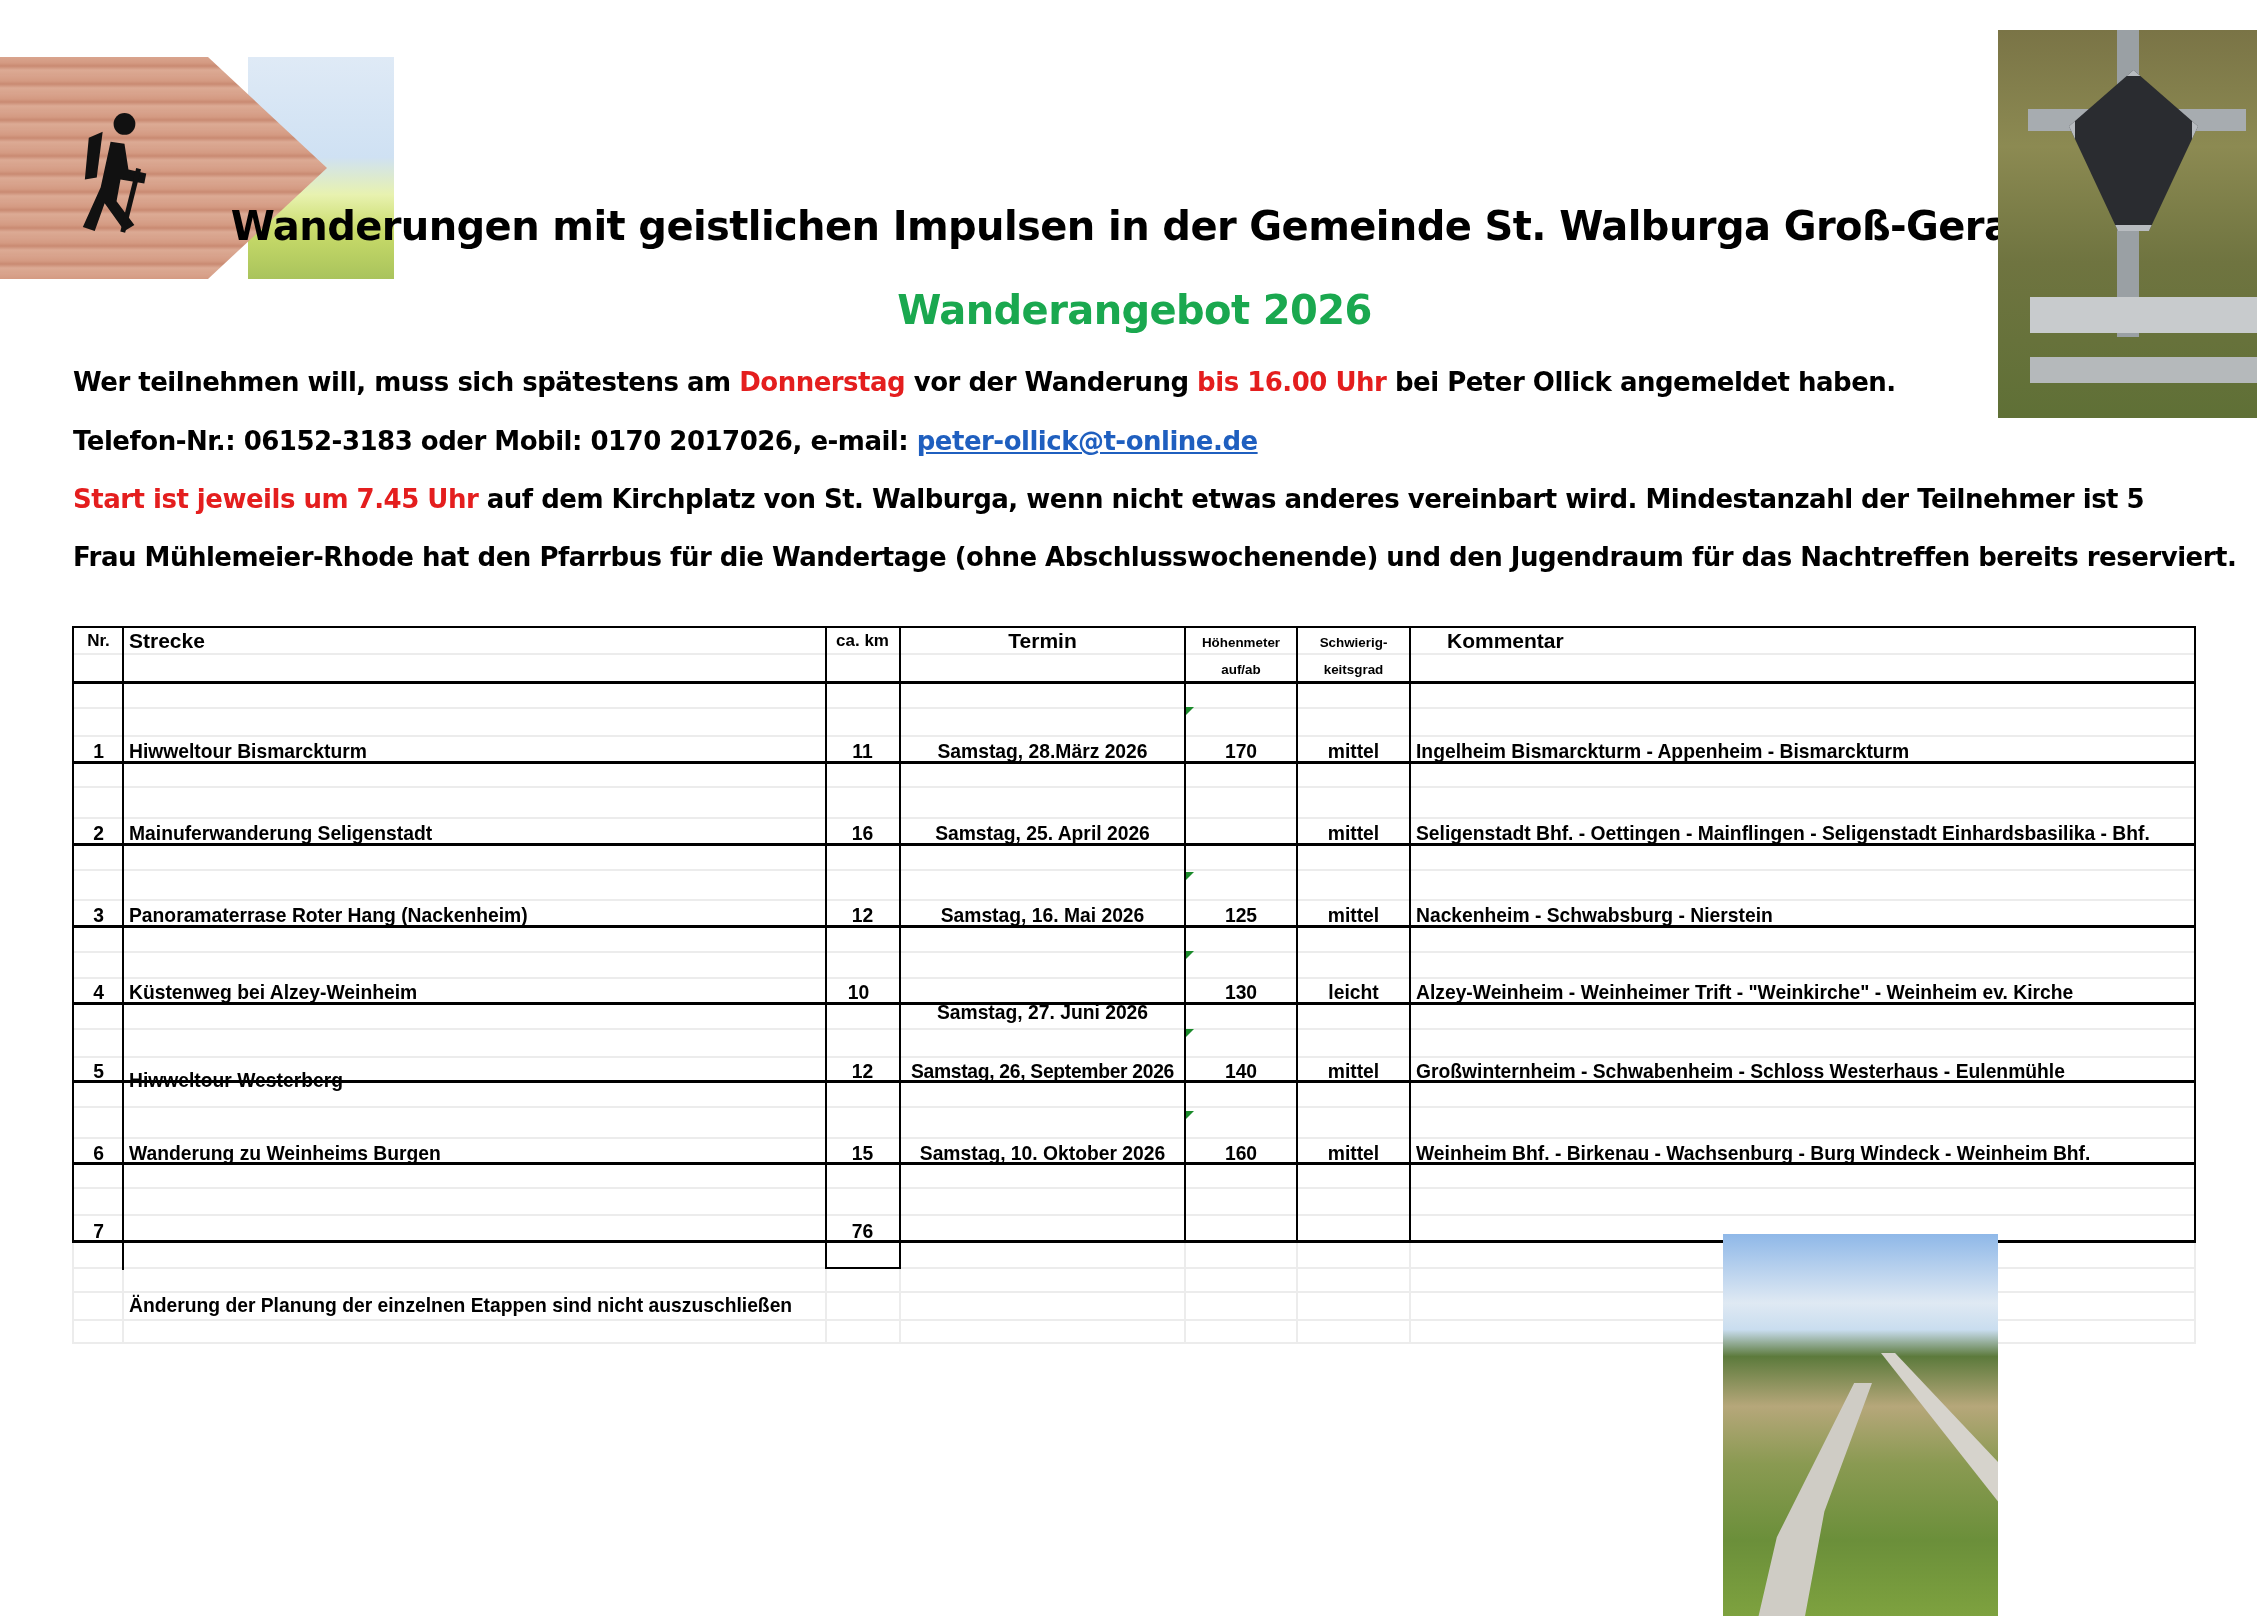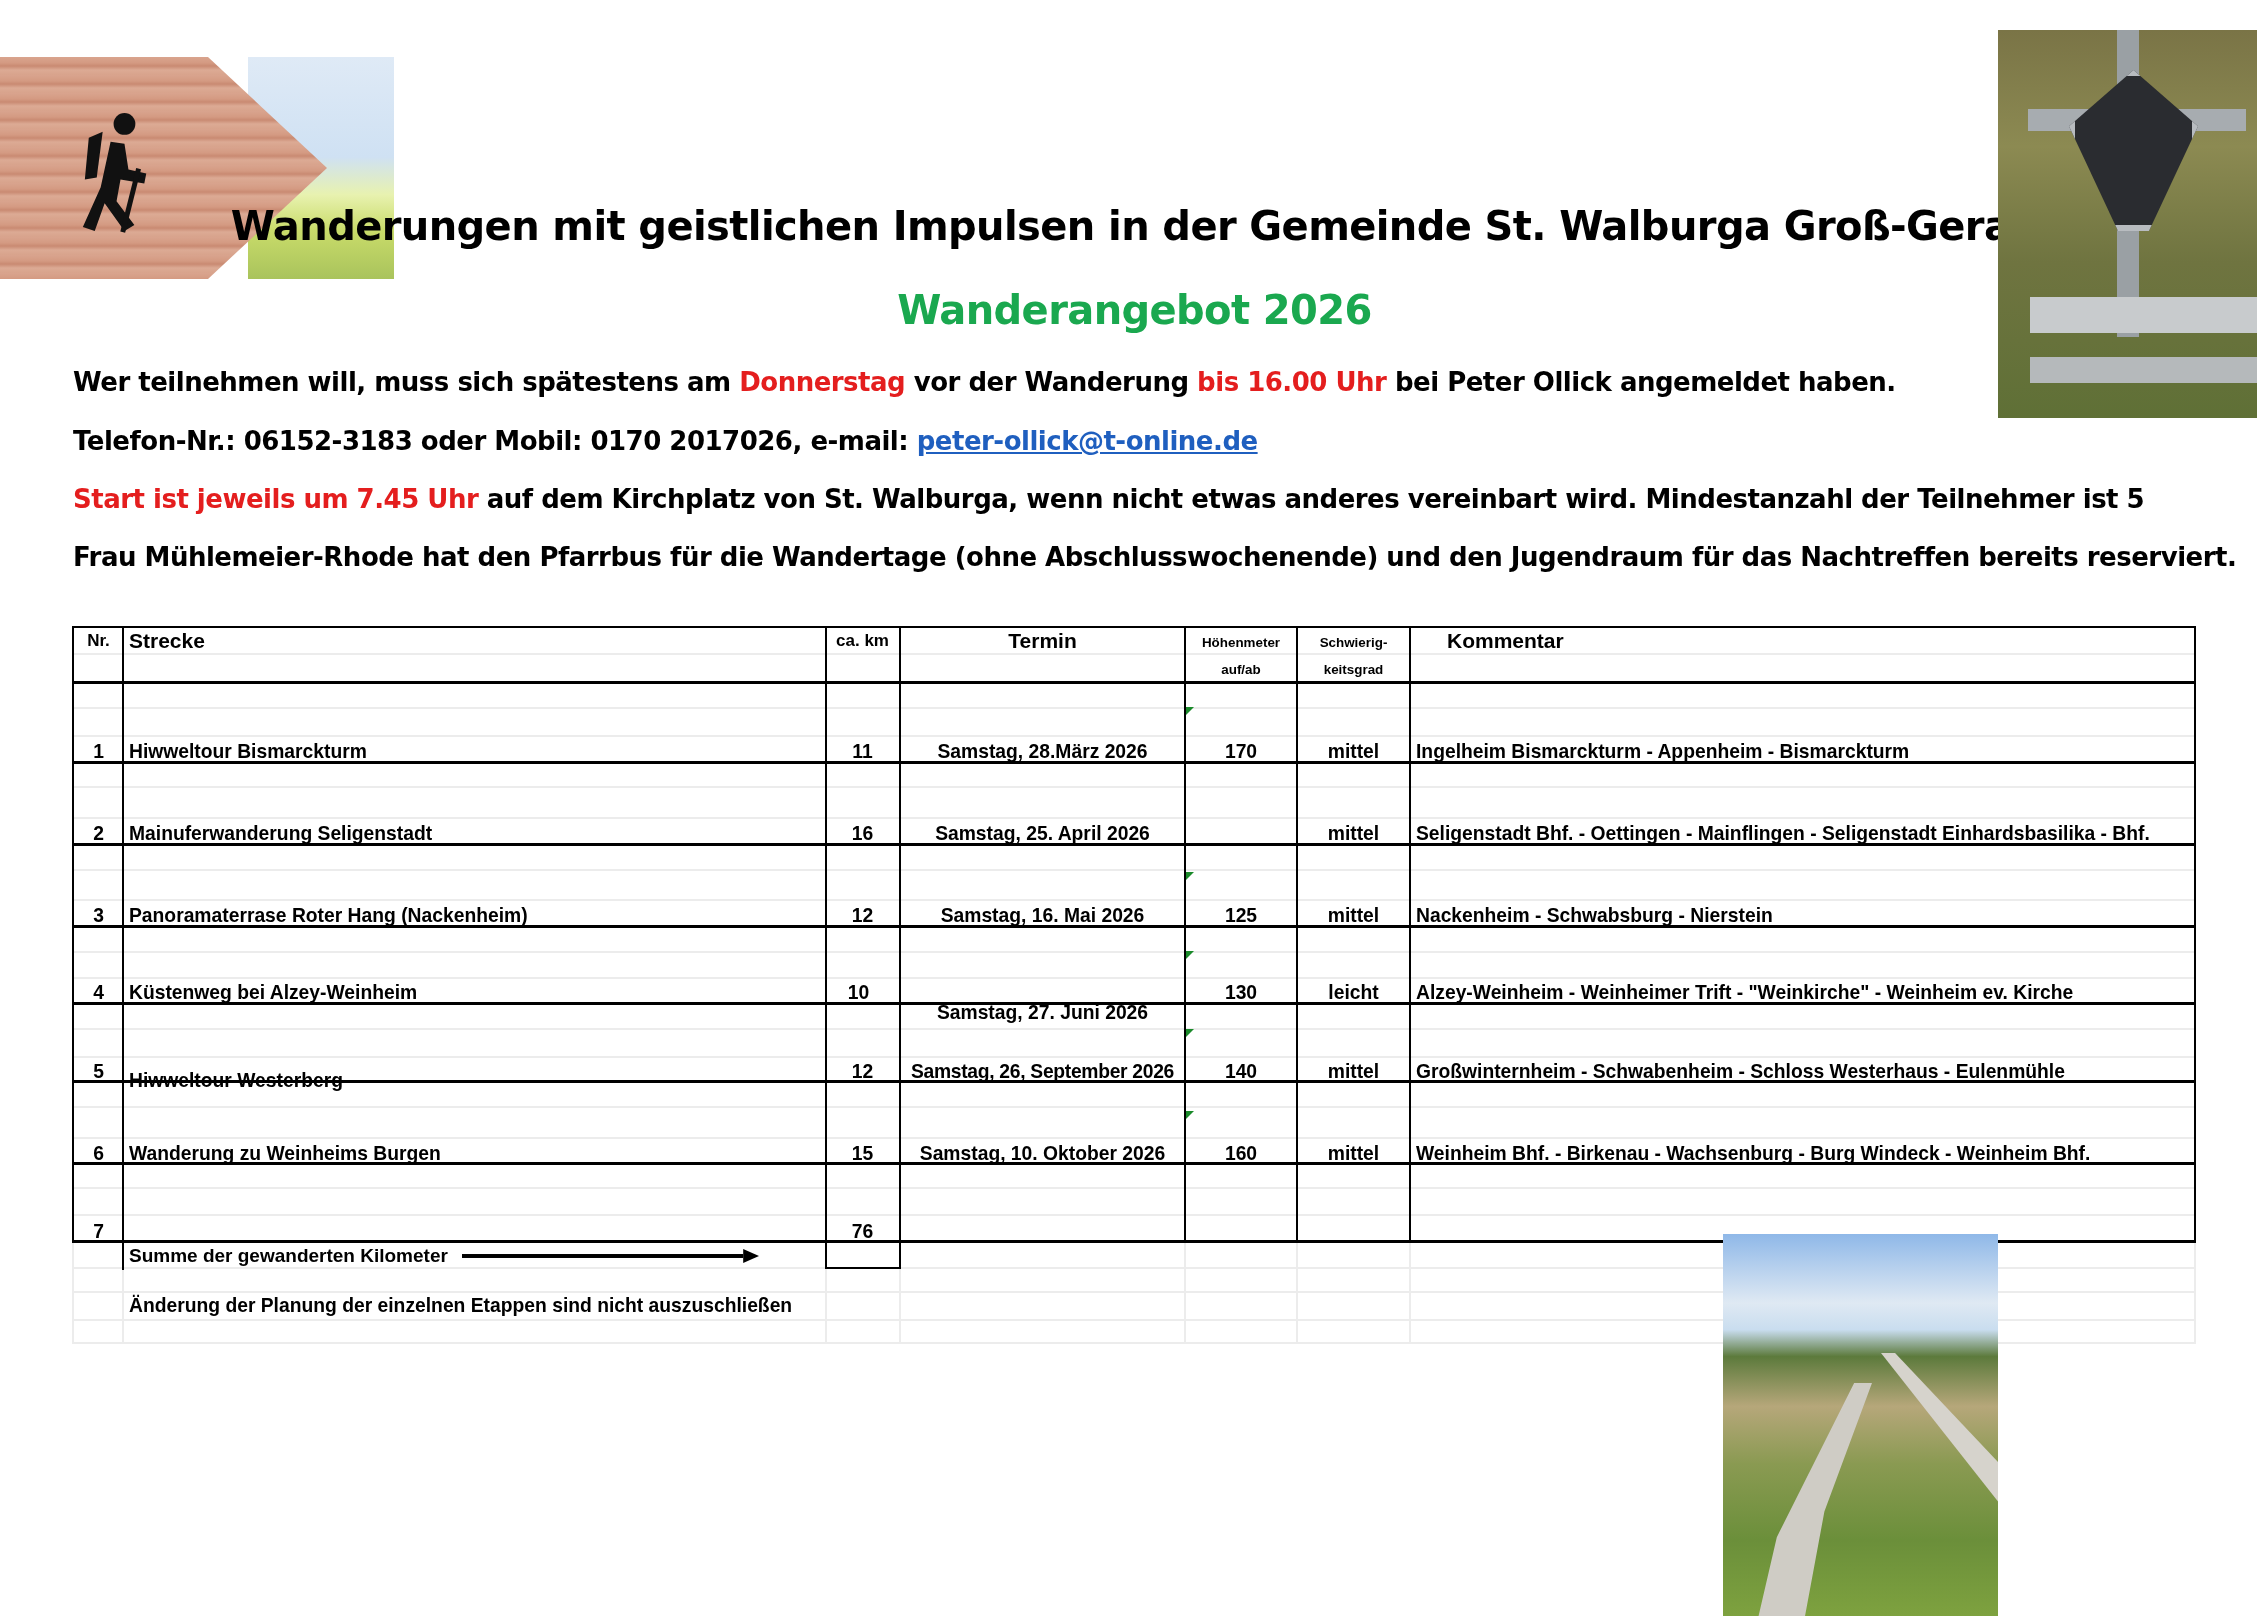--- a/index.html
+++ b/index.html
@@ -216,27 +216,20 @@
     <div class="cell c" style="left:1226px;top:513px;width:111px;height:30px;">mittel</div>
     <div class="cell l" style="left:1339px;top:513px;width:782px;height:30px;">Weinheim Bhf. - Birkenau - Wachsenburg - Burg Windeck - Weinheim Bhf.</div>
   </div>
 
   <div>
     <div class="cell c" style="left:2px;top:591px;width:49px;height:30px;">7</div>
     <div class="cell l" style="left:52px;top:591px;width:693px;height:30px;"></div>
     <div class="cell c" style="left:755px;top:591px;width:71px;height:30px;">76</div>
   </div>
 
-  <div class="cell l" style="left:52px;top:618px;width:693px;height:24px;font-size:19px;">
-    <span>Summe der gewanderten Kilometer</span>
-    <svg width="297" height="14" viewBox="0 0 300 14" style="margin-left:14px;">
-      <rect x="0" y="5" width="284" height="4" fill="#000"></rect>
-      <polygon points="284,0 300,7 284,14" fill="#000"></polygon>
-    </svg>
-  </div>
 
   <div class="cell l" style="left:52px;top:667px;width:752px;height:26px;font-size:19.3px;">Änderung der Planung der einzelnen Etappen sind nicht auszuschließen</div>
 </div>
 
 <div class="abs path">
   <div class="road"></div>
   <div class="road2"></div>
 </div>
 
 

